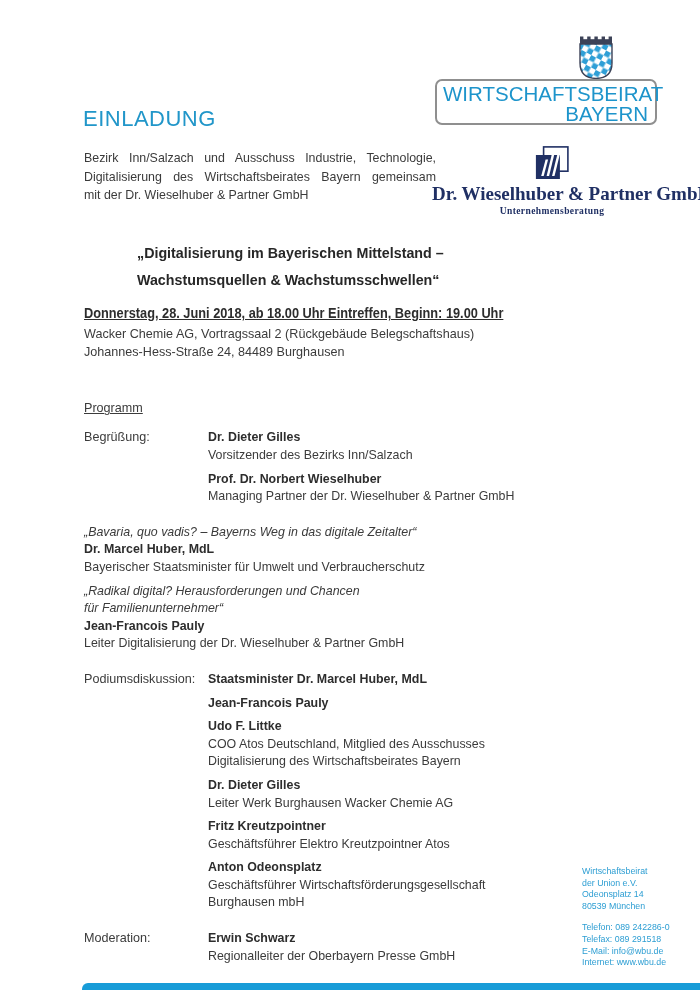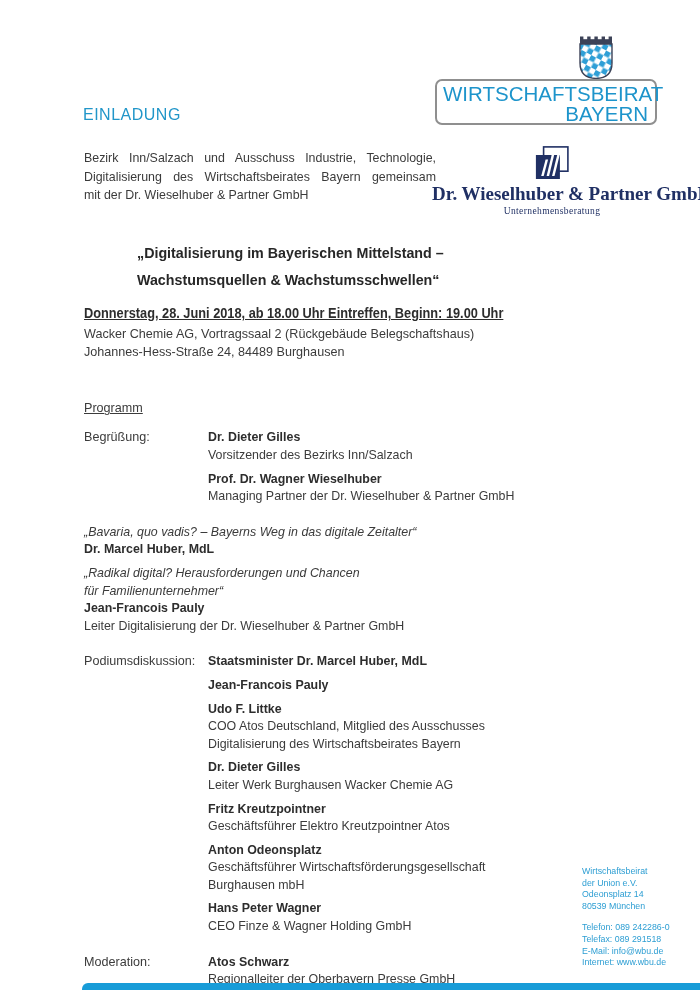--- a/index.html
+++ b/index.html
@@ -6,21 +6,21 @@
   html, body { width: 700px; height: 990px; }
   body {
     position: relative;
     overflow: hidden;
     background: #ffffff;
     font-family: "Liberation Sans", sans-serif;
     color: #3b3b3b;
   }
   .einladung {
     position: absolute; left: 83px; top: 106px;
-    font-size: 16px; letter-spacing: 0.5px; color: #2196c9; text-align: center;
+    font-size: 22px; letter-spacing: 0.5px; color: #2196c9; text-align: center;
   }
   .intro {
     position: absolute; left: 84px; top: 149px; width: 352px;
     font-size: 12.4px; line-height: 18.6px;
   }
   .intro .jline { display: block; text-align: justify; text-align-last: justify; }
   .intro .lline { display: block; }
 
   .crest { position: absolute; left: 577px; top: 35px; }
 
@@ -36,21 +36,21 @@
     position: absolute; left: 432px; top: 146px; width: 240px;
     text-align: center; color: #203064;
   }
   .wp-icon { display: block; margin: 0 auto 3px; }
   .wp-name {
     font-family: "Liberation Serif", serif; font-weight: bold;
     font-size: 19px; white-space: nowrap;
   }
   .wp-sub {
     font-family: "Liberation Serif", serif; font-size: 9.5px;
-    letter-spacing: 0.4px; margin-top: 1px;
+    letter-spacing: 0.4px; margin-top: 1px; font-weight: bold;
   }
 
   .content { position: absolute; left: 84px; top: 239px; width: 480px; font-size: 12.6px; }
   .event-title {
     margin-left: 53px; font-weight: bold; font-size: 15.5px;
     line-height: 27px; color: #272727;
     transform: scaleX(0.92); transform-origin: left top;
     white-space: nowrap;
   }
   .event-date {
@@ -147,30 +147,31 @@
   <div class="programm">Programm</div>
   <div class="program" id="program">
       <div class="prog-row">
         <div class="prog-label">Begrüßung:</div>
         <div class="prog-entries">
           <div class="prog-entry">
             <span class="pline b">Dr. Dieter Gilles</span>
             <span class="pline ">Vorsitzender des Bezirks Inn/Salzach</span>
           </div>
           <div class="prog-entry">
-            <span class="pline b">Prof. Dr. Wagner Wieselhuber</span>
+            <span class="pline b">Prof. Dr. Norbert Wieselhuber</span>
             <span class="pline ">Managing Partner der Dr. Wieselhuber &amp; Partner GmbH</span>
           </div>
         </div>
       </div>
       <div class="prog-row">
         <div class="prog-entries">
           <div class="prog-entry">
             <span class="pline i">„Bavaria, quo vadis? – Bayerns Weg in das digitale Zeitalter“</span>
             <span class="pline b">Dr. Marcel Huber, MdL</span>
+            <span class="pline ">Bayerischer Staatsminister für Umwelt und Verbraucherschutz</span>
           </div>
           <div class="prog-entry">
             <span class="pline i">„Radikal digital? Herausforderungen und Chancen</span>
             <span class="pline i">für Familienunternehmer“</span>
             <span class="pline b">Jean-Francois Pauly</span>
             <span class="pline ">Leiter Digitalisierung der Dr. Wieselhuber &amp; Partner GmbH</span>
           </div>
         </div>
       </div>
       <div class="prog-row">
@@ -193,31 +194,27 @@
           </div>
           <div class="prog-entry">
             <span class="pline b">Fritz Kreutzpointner</span>
             <span class="pline ">Geschäftsführer Elektro Kreutzpointner Atos</span>
           </div>
           <div class="prog-entry">
             <span class="pline b">Anton Odeonsplatz</span>
             <span class="pline ">Geschäftsführer Wirtschaftsförderungsgesellschaft</span>
             <span class="pline ">Burghausen mbH</span>
           </div>
-          <div class="prog-entry">
-            <span class="pline b">Hans Peter Wagner</span>
-            <span class="pline ">CEO Finze &amp; Wagner Holding GmbH</span>
-          </div>
         </div>
       </div>
       <div class="prog-row">
         <div class="prog-label">Moderation:</div>
         <div class="prog-entries">
           <div class="prog-entry">
-            <span class="pline b">Atos Schwarz</span>
+            <span class="pline b">Erwin Schwarz</span>
             <span class="pline ">Regionalleiter der Oberbayern Presse GmbH</span>
           </div>
         </div>
       </div>
     </div>
 </div>
 
 <div class="contact">
   <div class="contact-group" id="contact-address">
       <span class="contact-line">Wirtschaftsbeirat</span>

